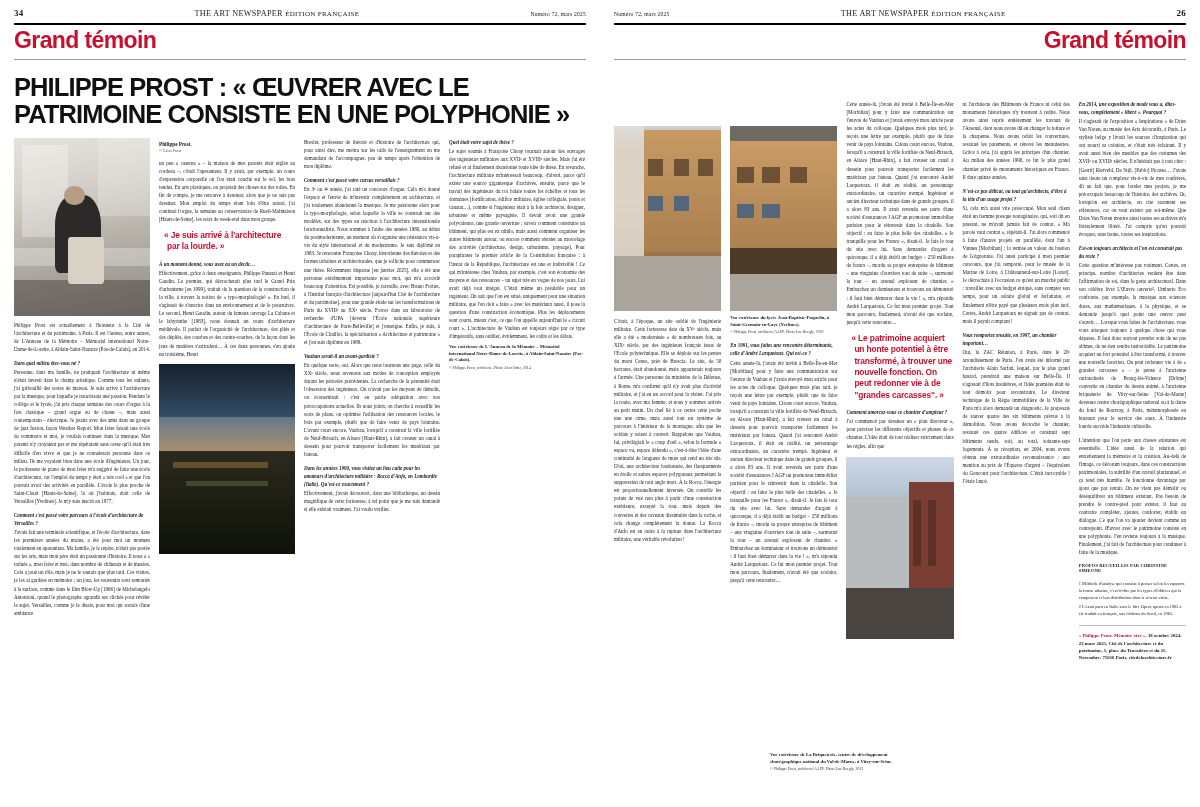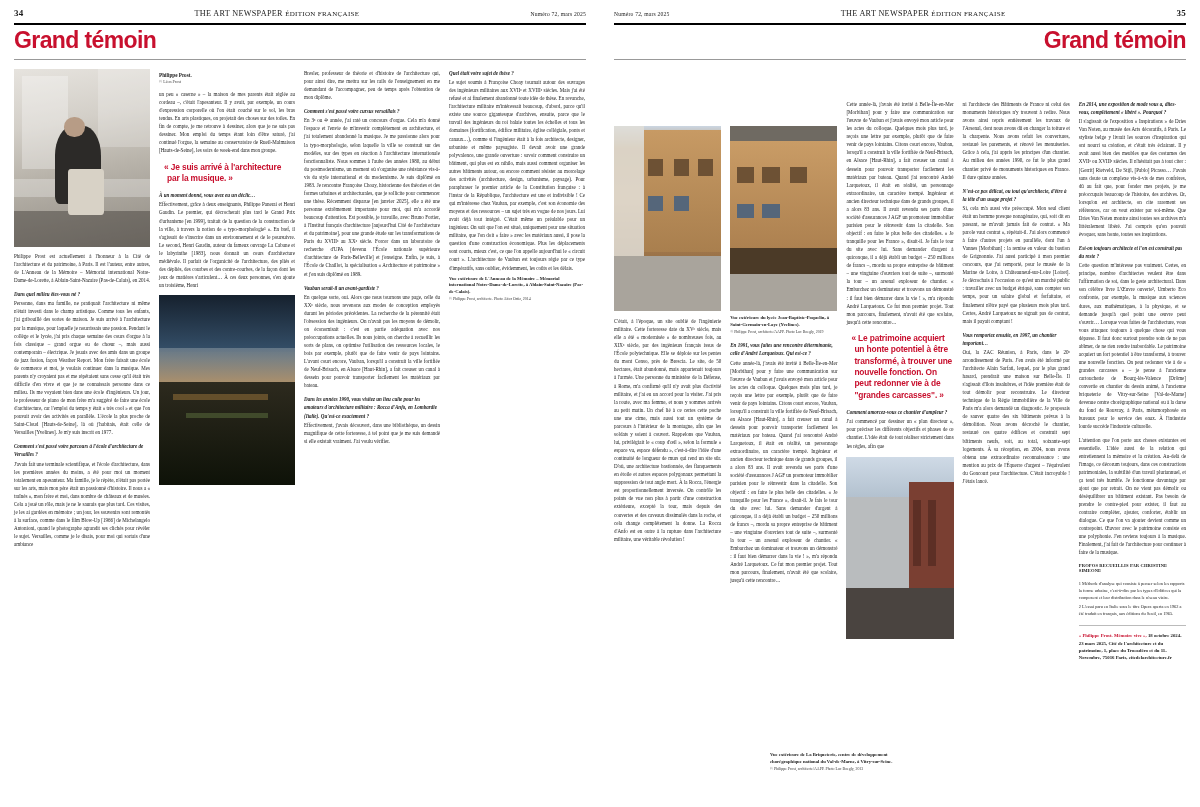--- a/index.html
+++ b/index.html
@@ -114,20 +114,21 @@
 
     <div class="runhead">
       <div class="folio">34</div>
       <div class="masthead"><span>THE ART NEWSPAPER </span><span class="small">ÉDITION FRANÇAISE</span></div>
       <div class="issue">Numéro 72, mars 2025</div>
     </div>
     <div class="rulethick"></div>
     <div class="section-title">Grand témoin</div>
     <div class="thinrule"></div>
 
+    <div class="headline">PHILIPPE PROST : « ŒUVRER AVEC LE PATRIMOINE CONSISTE EN UNE POLYPHONIE »</div>
 
     <div class="cols4">
 
       <div class="col">
         <div class="photo ph-bw" style="height:178px">
           <div class="photo-inner">
             <div class="strip" style="left:6%;top:4%;width:34%;height:52%;background:rgba(255,255,255,.30)"></div>
             <div class="strip" style="left:62%;top:0%;width:38%;height:44%;background:rgba(255,255,255,.22)"></div>
             <div class="strip" style="left:0;top:62%;width:100%;height:10%;background:rgba(255,255,255,.28)"></div>
             <div class="strip" style="left:0;top:80%;width:100%;height:20%;background:rgba(60,55,50,.45)"></div>
@@ -140,21 +141,21 @@
         <div class="qa">Dans quel milieu êtes-vous né ?</div>
         <p class="body">Personne, dans ma famille, ne pratiquait l'architecture ni même n'était investi dans le champ artistique. Comme tous les enfants, j'ai gribouillé des sortes de maison. Je suis arrivé à l'architecture par la musique, pour laquelle je nourrissais une passion. Pendant le collège et le lycée, j'ai pris chaque semaine des cours d'orgue à la fois classique – grand orgue ou de chœur –, mais aussi contemporain – électrique. Je jouais avec des amis dans un groupe de jazz fusion, façon Weather Report. Mon frère faisait une école de commerce et moi, je voulais continuer dans la musique. Mes parents n'y croyaient pas et me répétaient sans cesse qu'il était très difficile d'en vivre et que je ne connaissais personne dans ce milieu. Ils me voyaient bien dans une école d'ingénieurs. Un jour, le professeur de piano de mon frère m'a suggéré de faire une école d'architecture, car l'emploi du temps y était « très cool » et que l'on pouvait avoir des activités en parallèle. L'école la plus proche de Saint-Cloud [Hauts-de-Seine], là où j'habitais, était celle de Versailles [Yvelines]. Je m'y suis inscrit en 1977.</p>
         <div class="qa">Comment s'est passé votre parcours à l'école d'architecture de Versailles ?</div>
         <p class="body">J'avais fait une terminale scientifique, et l'école d'architecture, dans les premières années du moins, a été pour moi un moment totalement en apesanteur. Ma famille, je le répète, n'était pas portée sur les arts, mais mon père était un passionné d'histoire. Il nous a « traînés », mon frère et moi, dans nombre de châteaux et de musées. Cela a joué un rôle, mais je ne le saurais que plus tard. Ces visites, je les ai gardées en mémoire ; un jour, les souvenirs sont remontés à la surface, comme dans le film Blow-Up [1966] de Michelangelo Antonioni, quand le photographe agrandit ses clichés pour révéler le sujet. Versailles, comme je le disais, pour moi qui sortais d'une ambiance</p>
       </div>
 
       <div class="col">
         <div class="credit-name">Philippe Prost.</div>
         <div class="credit-photo">© Léon Prost</div>
         <p class="body">un peu « caserne » – la maison de mes parents était réglée au cordeau –, c'était l'apesanteur. Il y avait, par exemple, un cours d'expression corporelle où l'on était couché sur le sol, les bras tendus. En arts plastiques, on projetait des choses sur des toiles. En fin de compte, je me retrouve à dessiner, alors que je ne sais pas dessiner. Mon emploi du temps étant loin d'être saturé, j'ai continué l'orgue, la semaine au conservatoire de Rueil-Malmaison [Hauts-de-Seine], les soirs de week-end dans mon groupe.</p>
-        <div class="pullquote indent">« Je suis arrivé à l'architecture par la musique. »</div>
+        <div class="pullquote indent">« Je suis arrivé à l'architecture par la lourde. »</div>
         <div class="qa">À un moment donné, vous avez eu un déclic…</div>
         <p class="body">Effectivement, grâce à deux enseignants, Philippe Panerai et Henri Gaudin. Le premier, qui décrocherait plus tard le Grand Prix d'urbanisme [en 1999], traitait de la question de la construction de la ville, à travers la notion de « typo-morphologie¹ ». En bref, il s'agissait de s'inscrire dans un environnement et de le poursuivre. Le second, Henri Gaudin, auteur du fameux ouvrage La Cabane et le labyrinthe [1983], nous donnait un cours d'architecture médiévale. Il parlait de l'organicité de l'architecture, des pliés et des dépliés, des courbes et des contre-courbes, de la façon dont les jeux de matières s'articulent… À ces deux personnes, s'en ajoute un troisième, Henri</p>
         <div class="photo ph-ring" style="height:190px;margin-top:6px">
           <div class="photo-inner">
             <div class="strip" style="left:0;top:0;width:100%;height:30%;background:linear-gradient(180deg,#16212e,#35506a)"></div>
             <div class="strip" style="left:0;top:28%;width:100%;height:18%;background:linear-gradient(180deg,#6b7d8d,#b59a74);opacity:.85"></div>
             <div class="strip" style="left:0;top:46%;width:100%;height:54%;background:linear-gradient(180deg,#2d2a1e,#0e1208)"></div>
             <div class="strip" style="left:10%;top:52%;width:70%;height:3%;background:rgba(160,120,60,.5)"></div>
             <div class="strip" style="left:20%;top:62%;width:60%;height:2.5%;background:rgba(120,150,80,.35)"></div>
           </div>
@@ -181,21 +182,21 @@
       </div>
 
     </div>
   </div>
 
   <div class="page right">
 
     <div class="runhead">
       <div class="issue">Numéro 72, mars 2025</div>
       <div class="masthead"><span>THE ART NEWSPAPER </span><span class="small">ÉDITION FRANÇAISE</span></div>
-      <div class="folio">35</div>
+      <div class="folio">26</div>
     </div>
     <div class="rulethick"></div>
     <div class="section-title right">Grand témoin</div>
     <div class="thinrule"></div>
 
     <div class="cols4 rightpage" style="margin-top:40px">
 
       <div class="col r">
         <div class="photo ph-lycee" style="height:185px;margin-top:26px">
           <div class="photo-inner">

